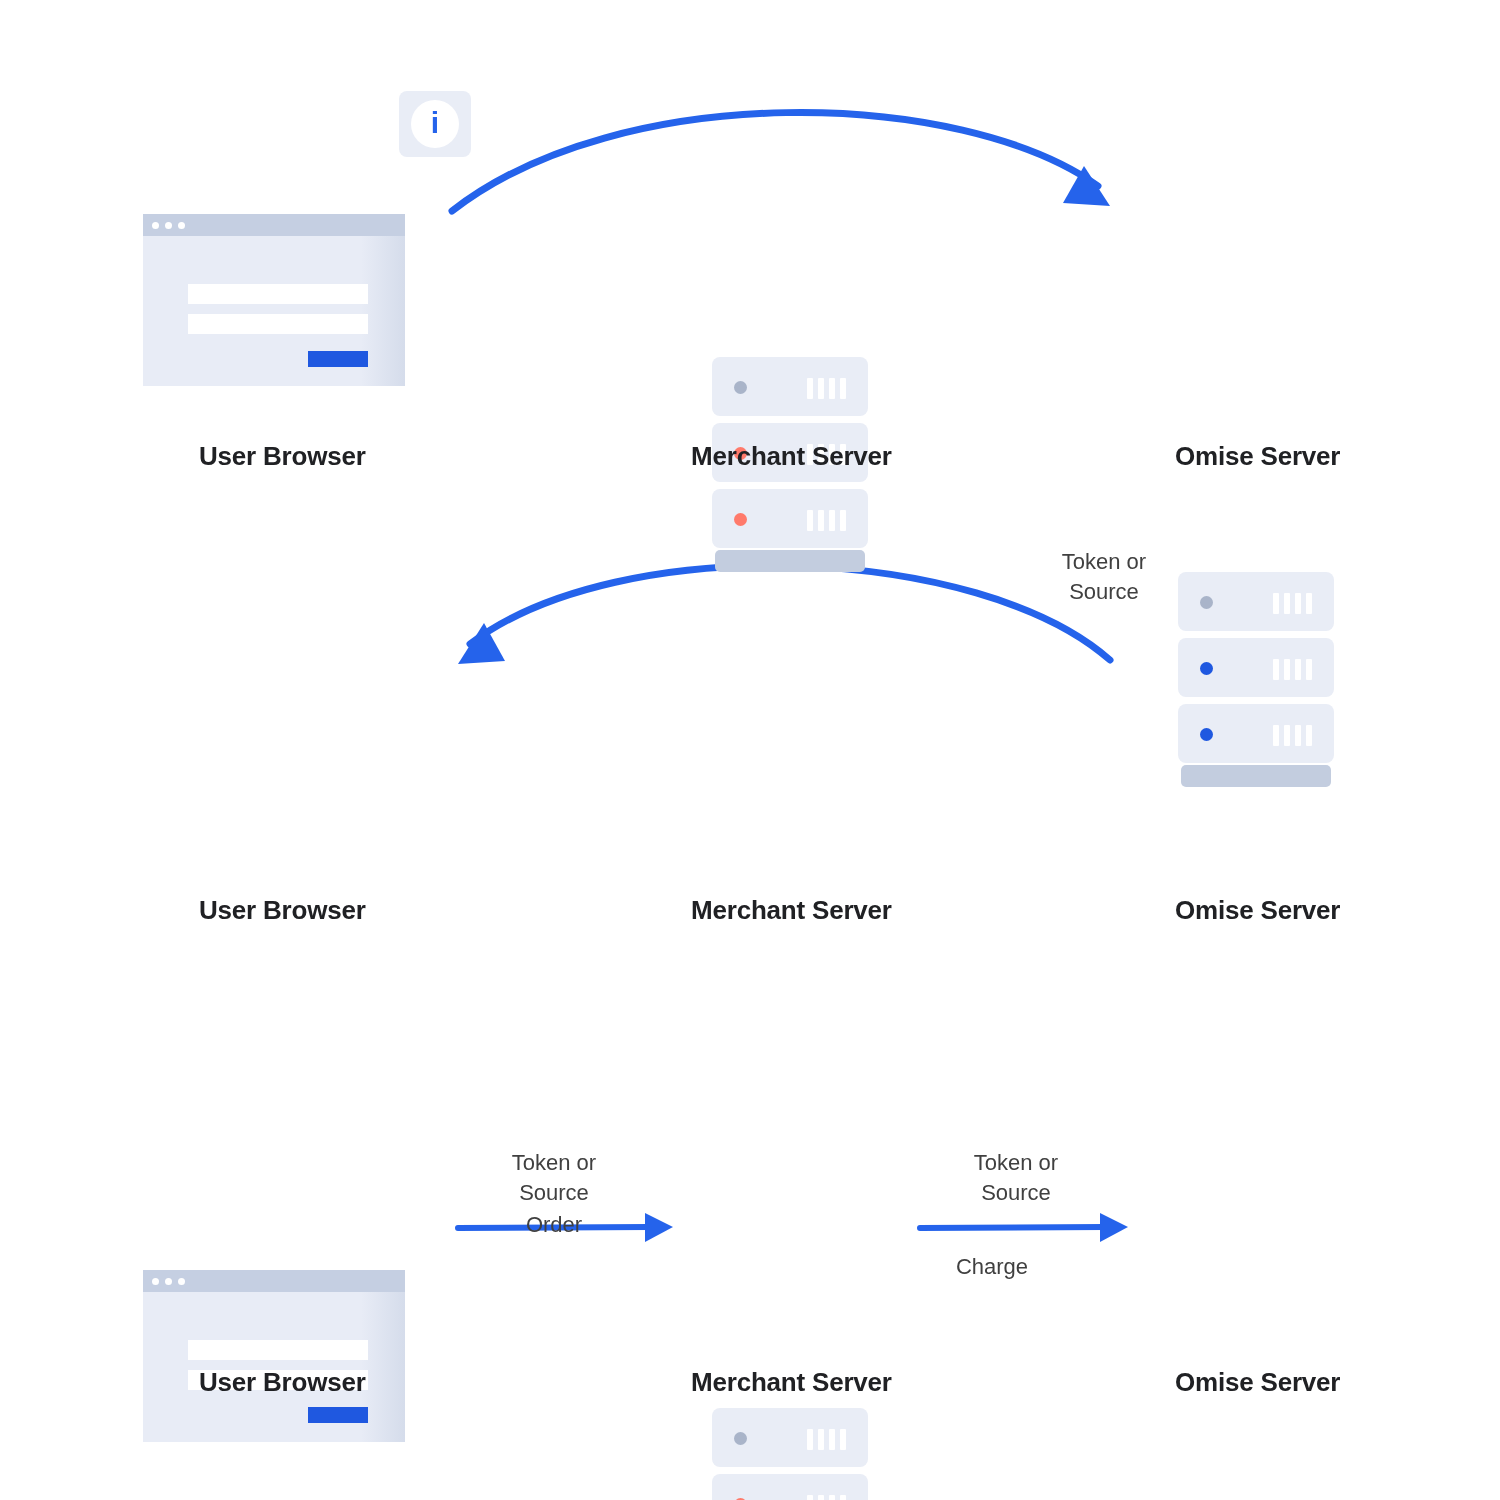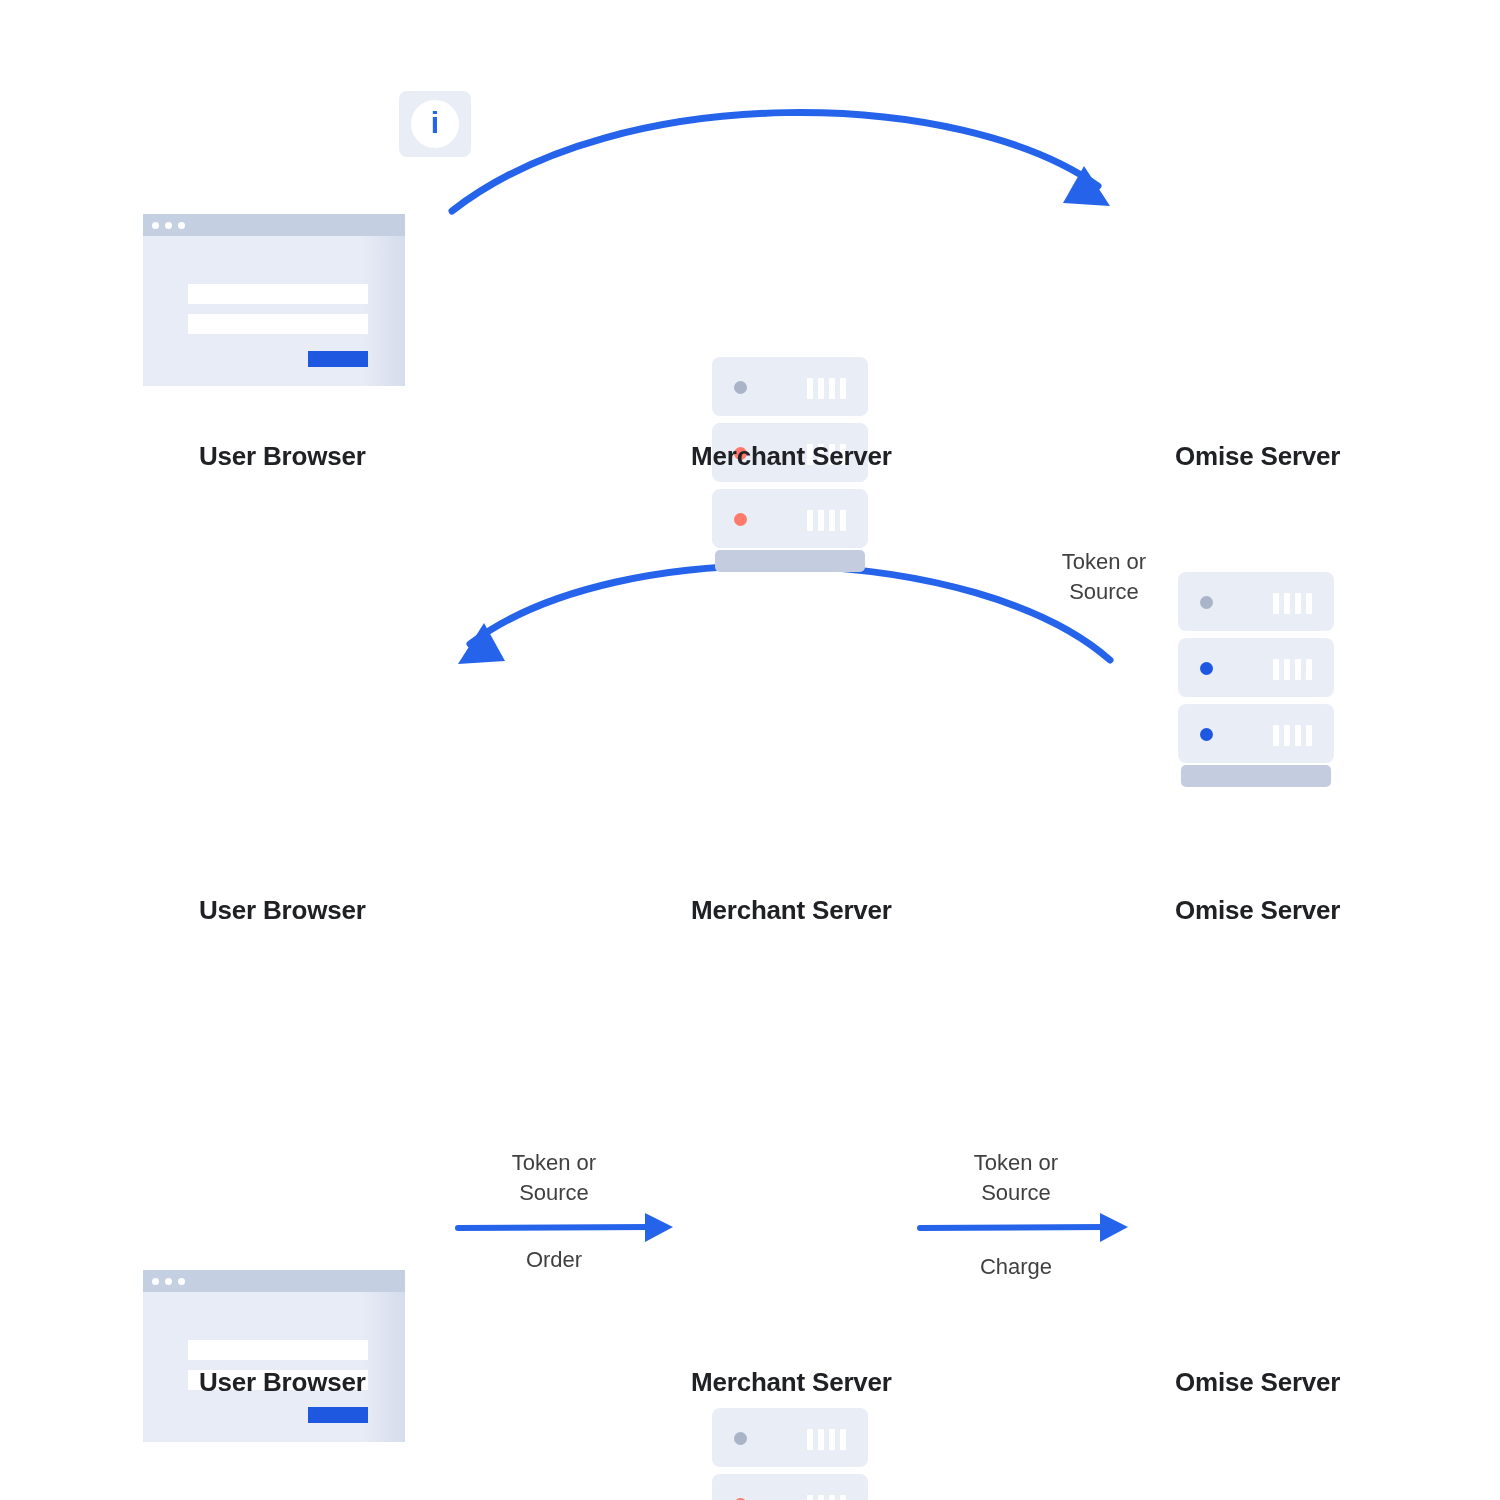--- a/index.html
+++ b/index.html
@@ -341,23 +341,23 @@
     </div>
 
   </div>
 
   <div class="caption" style="left:183px; top:895px;">User Browser</div>
   <div class="caption" style="left:675px; top:895px;">Merchant Server</div>
   <div class="caption" style="left:1159px; top:895px;">Omise Server</div>
 
   <div class="flow-label" style="left:470px; top:1148px; width:168px;">Token or
 Source</div>
-  <div class="flow-label" style="left:470px; top:1245px; width:168px;">Order</div>
+  <div class="flow-label" style="left:470px; top:1210px; width:168px;">Order</div>
 
   <div class="flow-label" style="left:932px; top:1148px; width:168px;">Token or
 Source</div>
-  <div class="flow-label" style="left:932px; top:1252px; width:168px;">Charge</div>
+  <div class="flow-label" style="left:908px; top:1252px; width:168px;">Charge</div>
 
   <div class="caption" style="left:183px; top:1367px;">User Browser</div>
   <div class="caption" style="left:675px; top:1367px;">Merchant Server</div>
   <div class="caption" style="left:1159px; top:1367px;">Omise Server</div>
 
 </div>
 
 </body></html>

